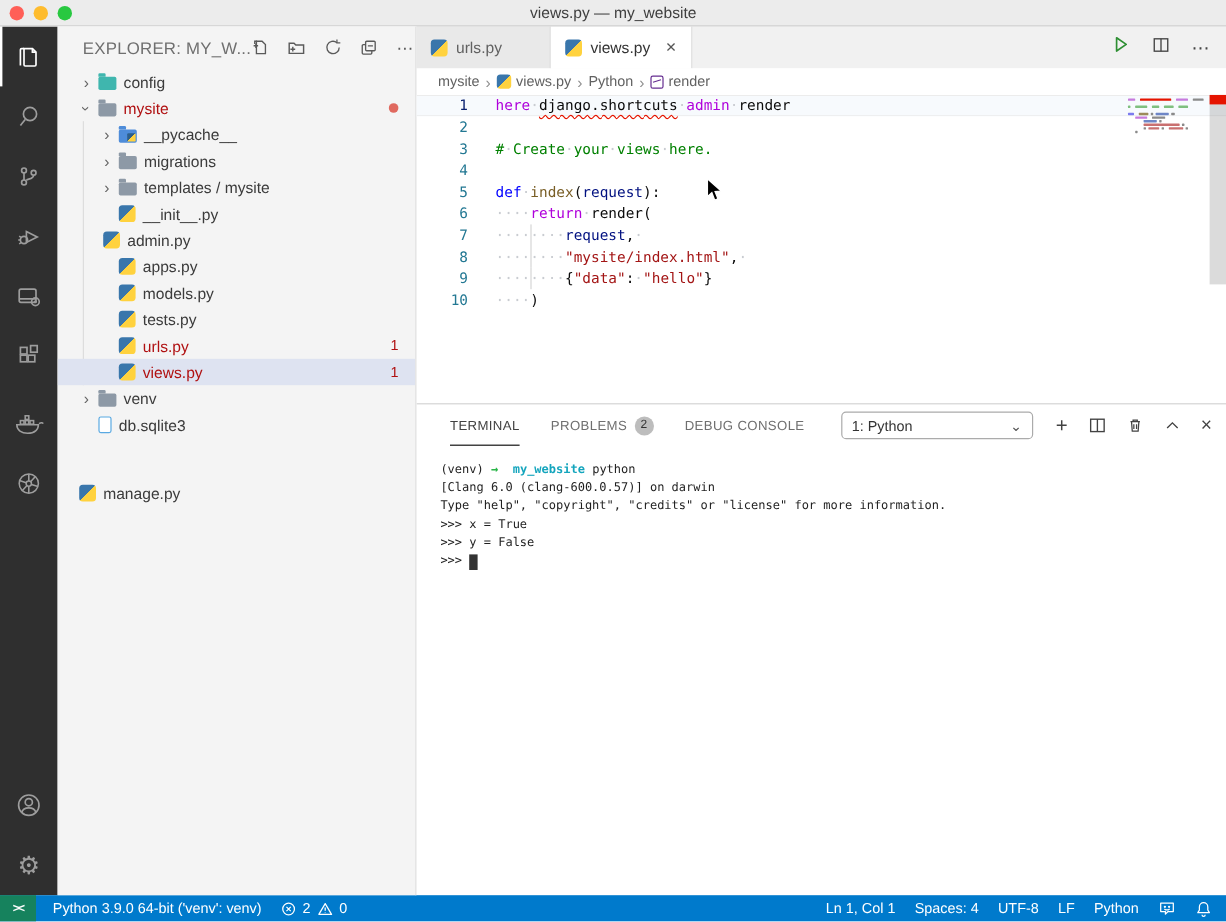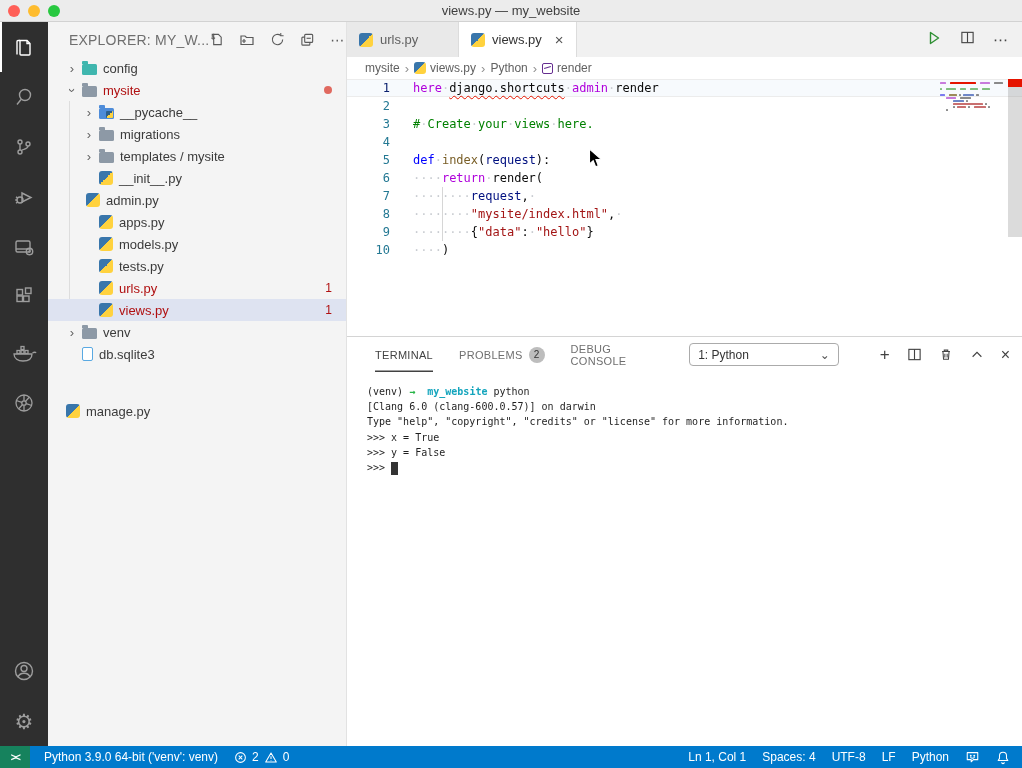--- a/index.html
+++ b/index.html
@@ -95,21 +95,21 @@
 
   
   .panel { flex:1; border-top:1px solid #d4d4d4; display:flex; flex-direction:column; min-height:0; background:#fff; }
   .panel-header { height:35px; display:flex; align-items:center; padding:0 12px 0 28px; flex:none; }
   .panel-tab { font-size:11px; letter-spacing:.3px; color:#6f6f6f; margin-right:26px; height:35px; display:flex; align-items:center; gap:6px; cursor:pointer; }
   .panel-tab.active { color:#424242; box-shadow:inset 0 -1.5px 0 #424242; }
   .pbadge { width:16px; height:16px; border-radius:50%; background:#bdbdbd; color:#333; font-size:10px;
             display:flex; align-items:center; justify-content:center; letter-spacing:0; }
   .panel-fill { flex:1; }
   .term-select { width:160px; height:23px; border:1px solid #ababab; border-radius:4px; background:#fff;
-                 display:flex; align-items:center; padding:0 8px; font-size:12px; color:#333; margin-right:41px; cursor:pointer; }
+                 display:flex; align-items:center; padding:0 8px; font-size:12px; color:#333; margin-right:19px; cursor:pointer; }
   .term-select .caret { margin-left:auto; color:#555; font-size:12px; }
   .panel-icons { display:flex; align-items:center; gap:17px; color:#424242; }
   .panel-icons svg { display:block; stroke:#424242; }
   .pi-plus { font-size:17px; line-height:1; font-weight:400; }
   .pi-close { font-size:16px; line-height:1; }
 
   .terminal { flex:1; padding:12px 0 0 20px; font-family:"DejaVu Sans Mono","Liberation Mono",monospace;
               font-size:10px; line-height:15.2px; color:#1f1f1f; overflow:hidden; }
   .term-line { white-space:pre; }
   .t-green { color:#29b548; font-weight:bold; }

